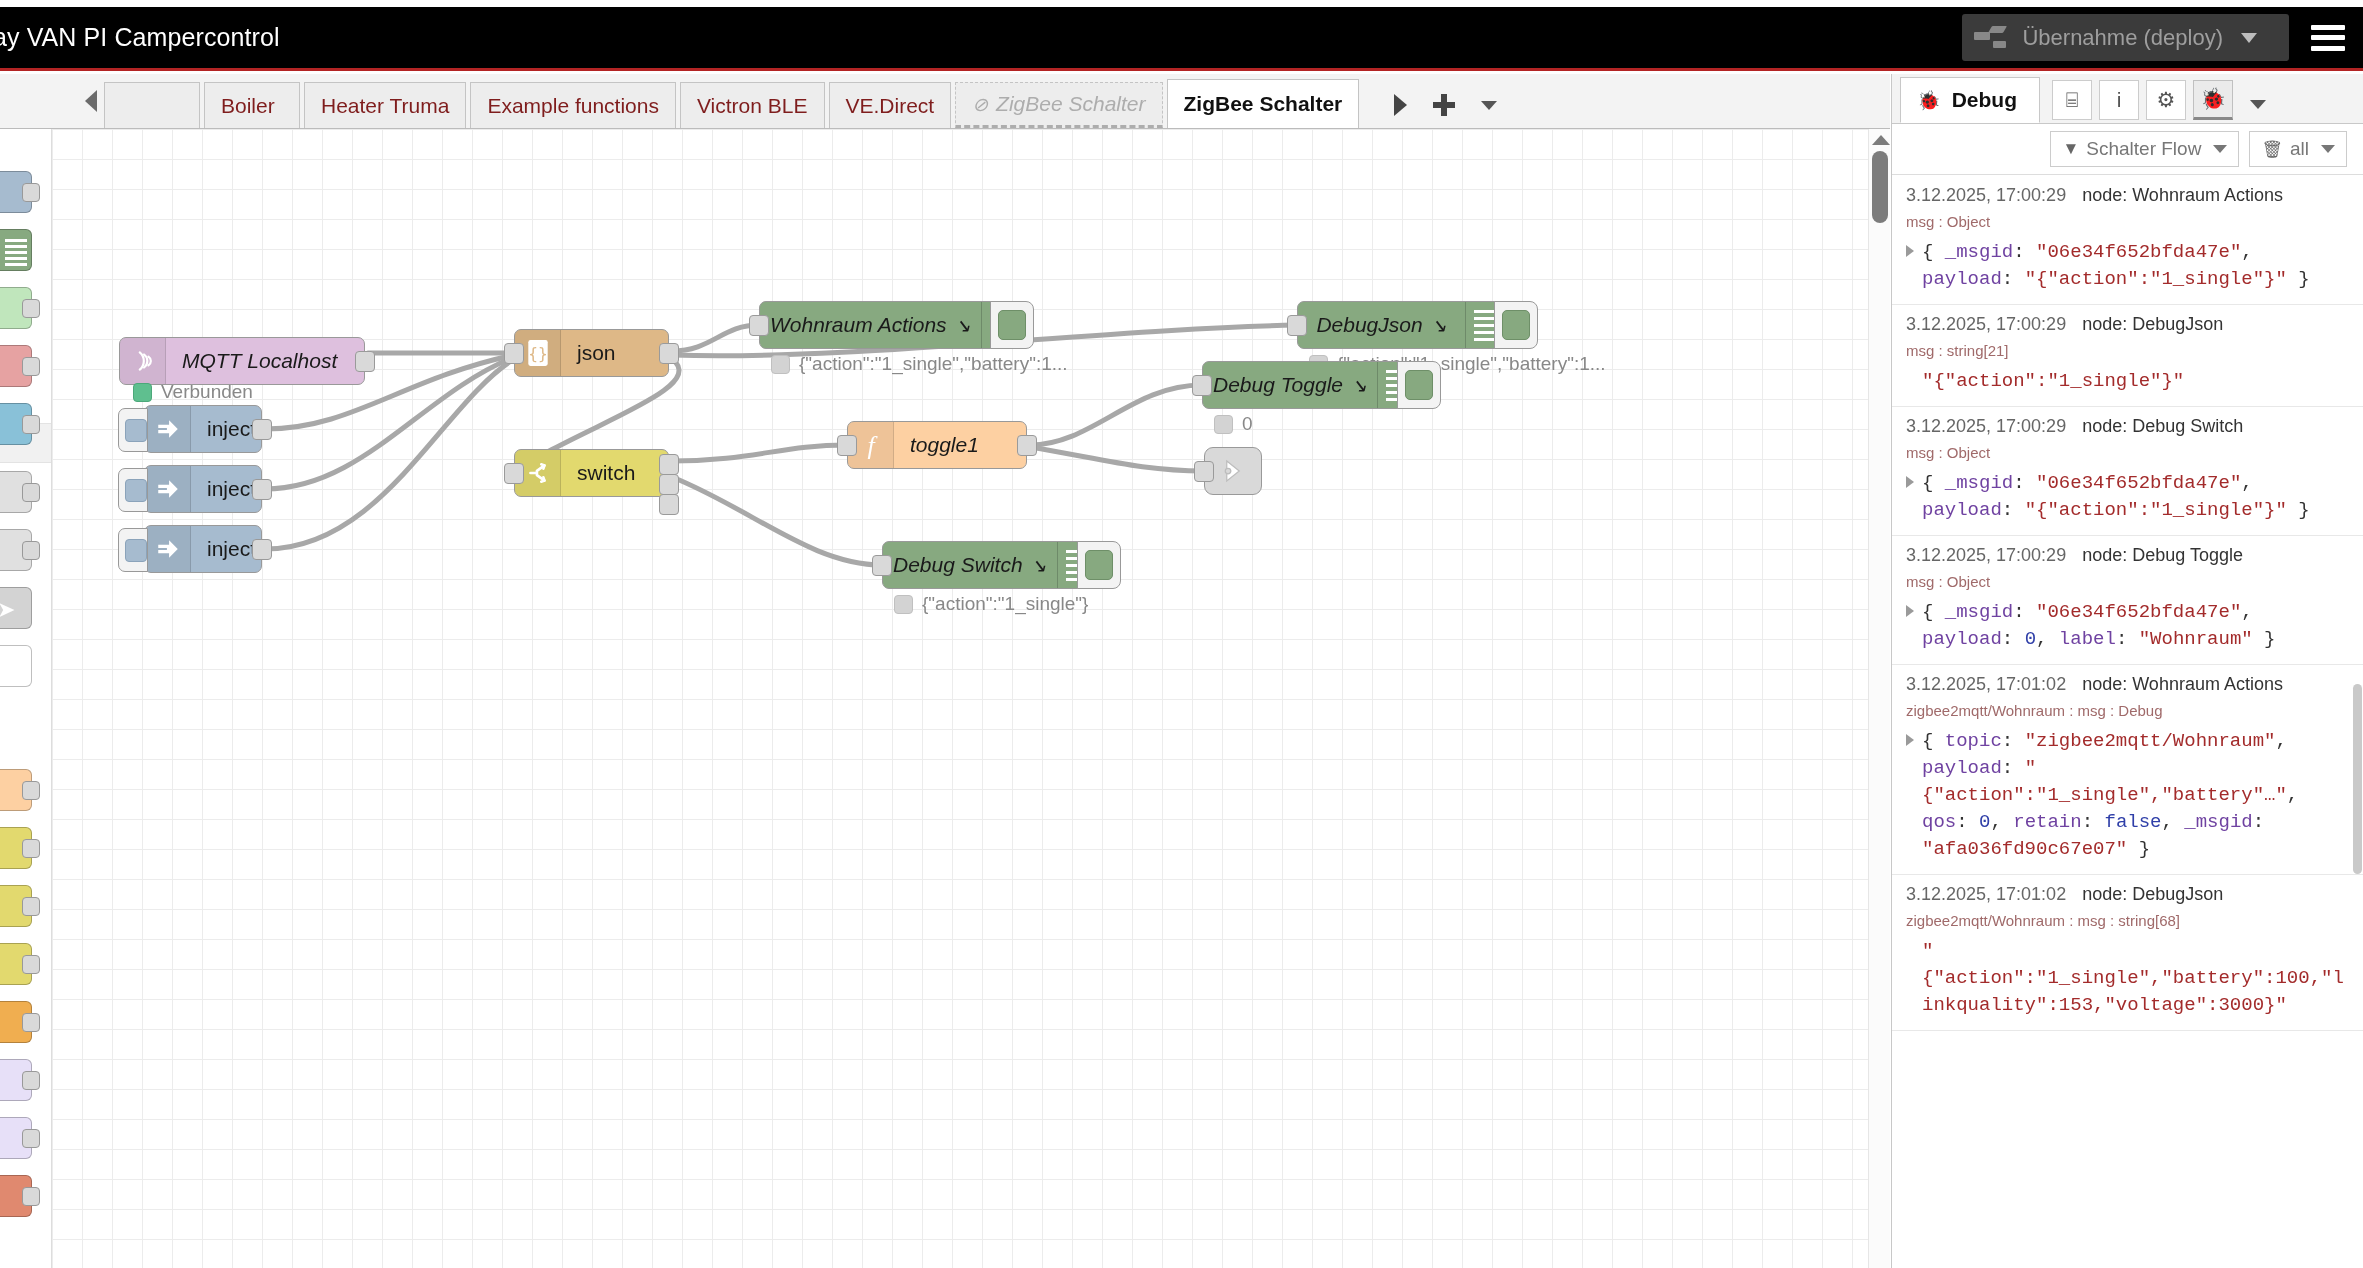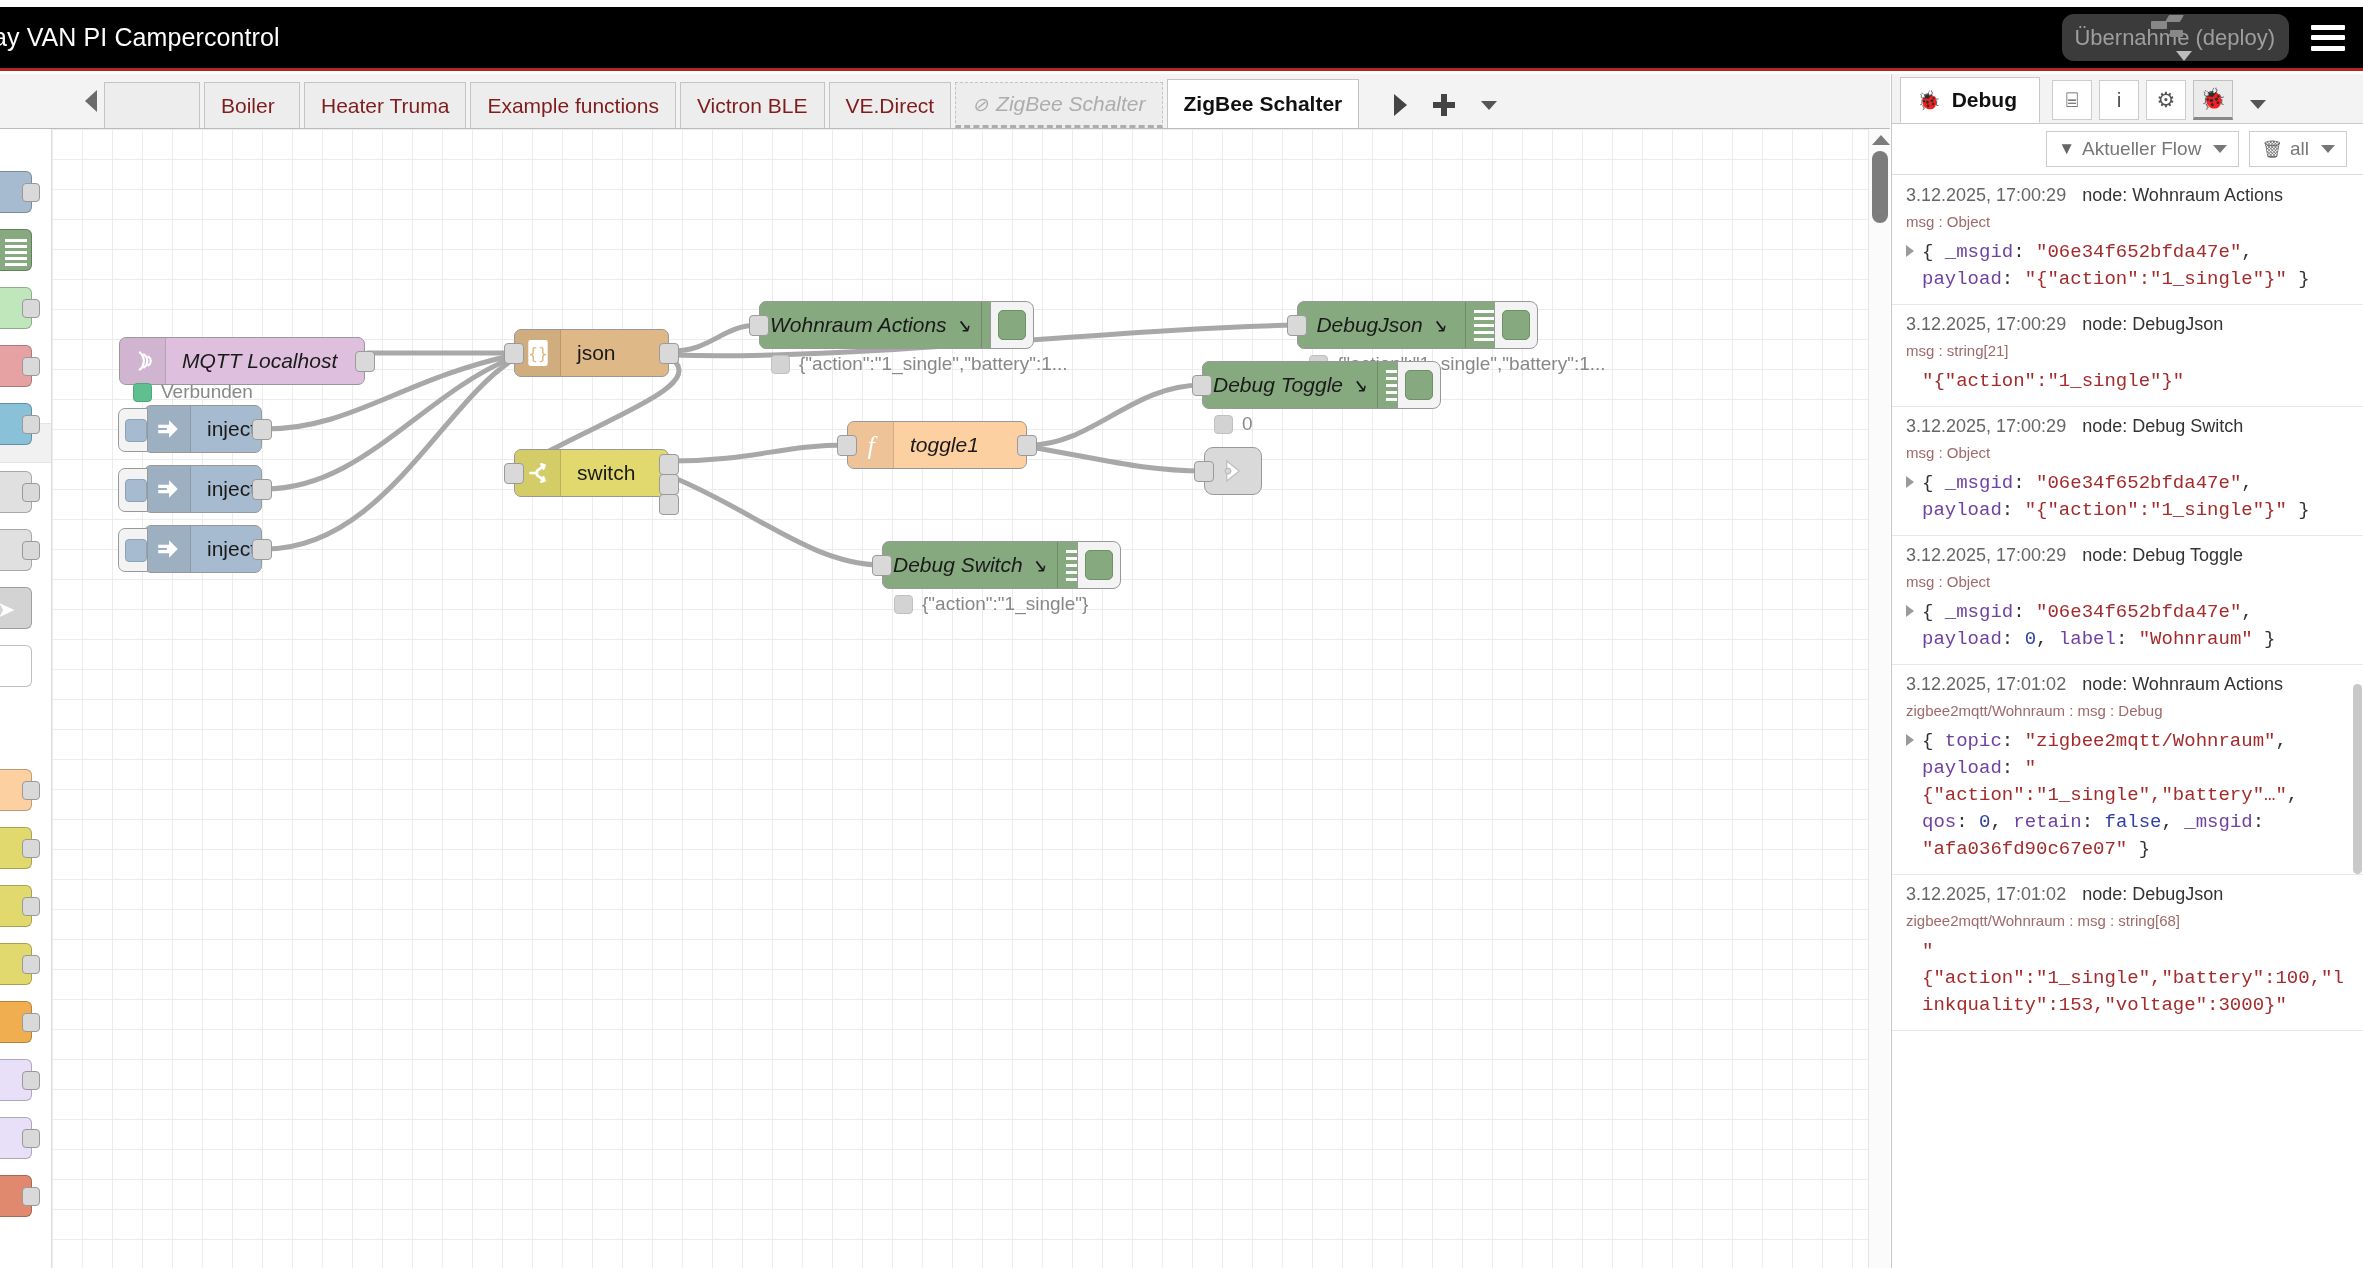--- a/index.html
+++ b/index.html
@@ -20,22 +20,22 @@
   #header-title {
     color: #fff; font-size: 25px; margin-left: -7px; padding-left: 0;
     white-space: nowrap; letter-spacing: 0.1px;
   }
   #header-right {
     margin-left: auto; display: flex; align-items: center; height: 100%;
     padding-right: 18px;
   }
   #deploy-button {
     display: flex; align-items: center; background: #3b3b3b;
-    height: 47px; padding: 0 14px 0 12px; border-radius: 12px;
-    cursor: pointer; margin-right: 22px; flex-direction: column;
+    height: 47px; padding: 0 32px 0 12px; border-radius: 3px;
+    cursor: pointer; margin-right: 22px;
   }
   #deploy-icon { width: 38px; height: 26px; position: relative; margin-right: 10px; }
   #deploy-icon i { position: absolute; background: #888; display: block; }
   #deploy-icon .d1 { left: 0; top: 7px; width: 16px; height: 8px; border-radius: 1px; }
   #deploy-icon .d2 { left: 16px; top: 1px; width: 15px; height: 7px; border-radius: 1px;
                      transform: skewX(-30deg); }
   #deploy-icon .d3 { left: 19px; top: 16px; width: 13px; height: 7px; border-radius: 1px; }
   #deploy-label { color: #9e9e9e; font-size: 22px; white-space: nowrap; }
   #deploy-caret {
     width: 0; height: 0; margin-left: 18px;
@@ -638,21 +638,21 @@
           <div class="sb-tool">i</div>
           <div class="sb-tool">⚙</div>
           <div class="sb-tool active">🐞</div>
         </div>
       <div id="sb-tabs-caret"></div>
     </div>
 
     <div id="sb-filterbar">
       <div class="sb-filter-btn">
         <span class="gi">▼</span>
-        <span>Aktueller Flow</span>
+        <span>Schalter Flow</span>
         <span class="cr"></span>
       </div>
       <div class="sb-filter-btn">
         <span class="gi">🗑</span>
         <span>all</span>
         <span class="cr"></span>
       </div>
     </div>
 
     <div id="sb-messages">

